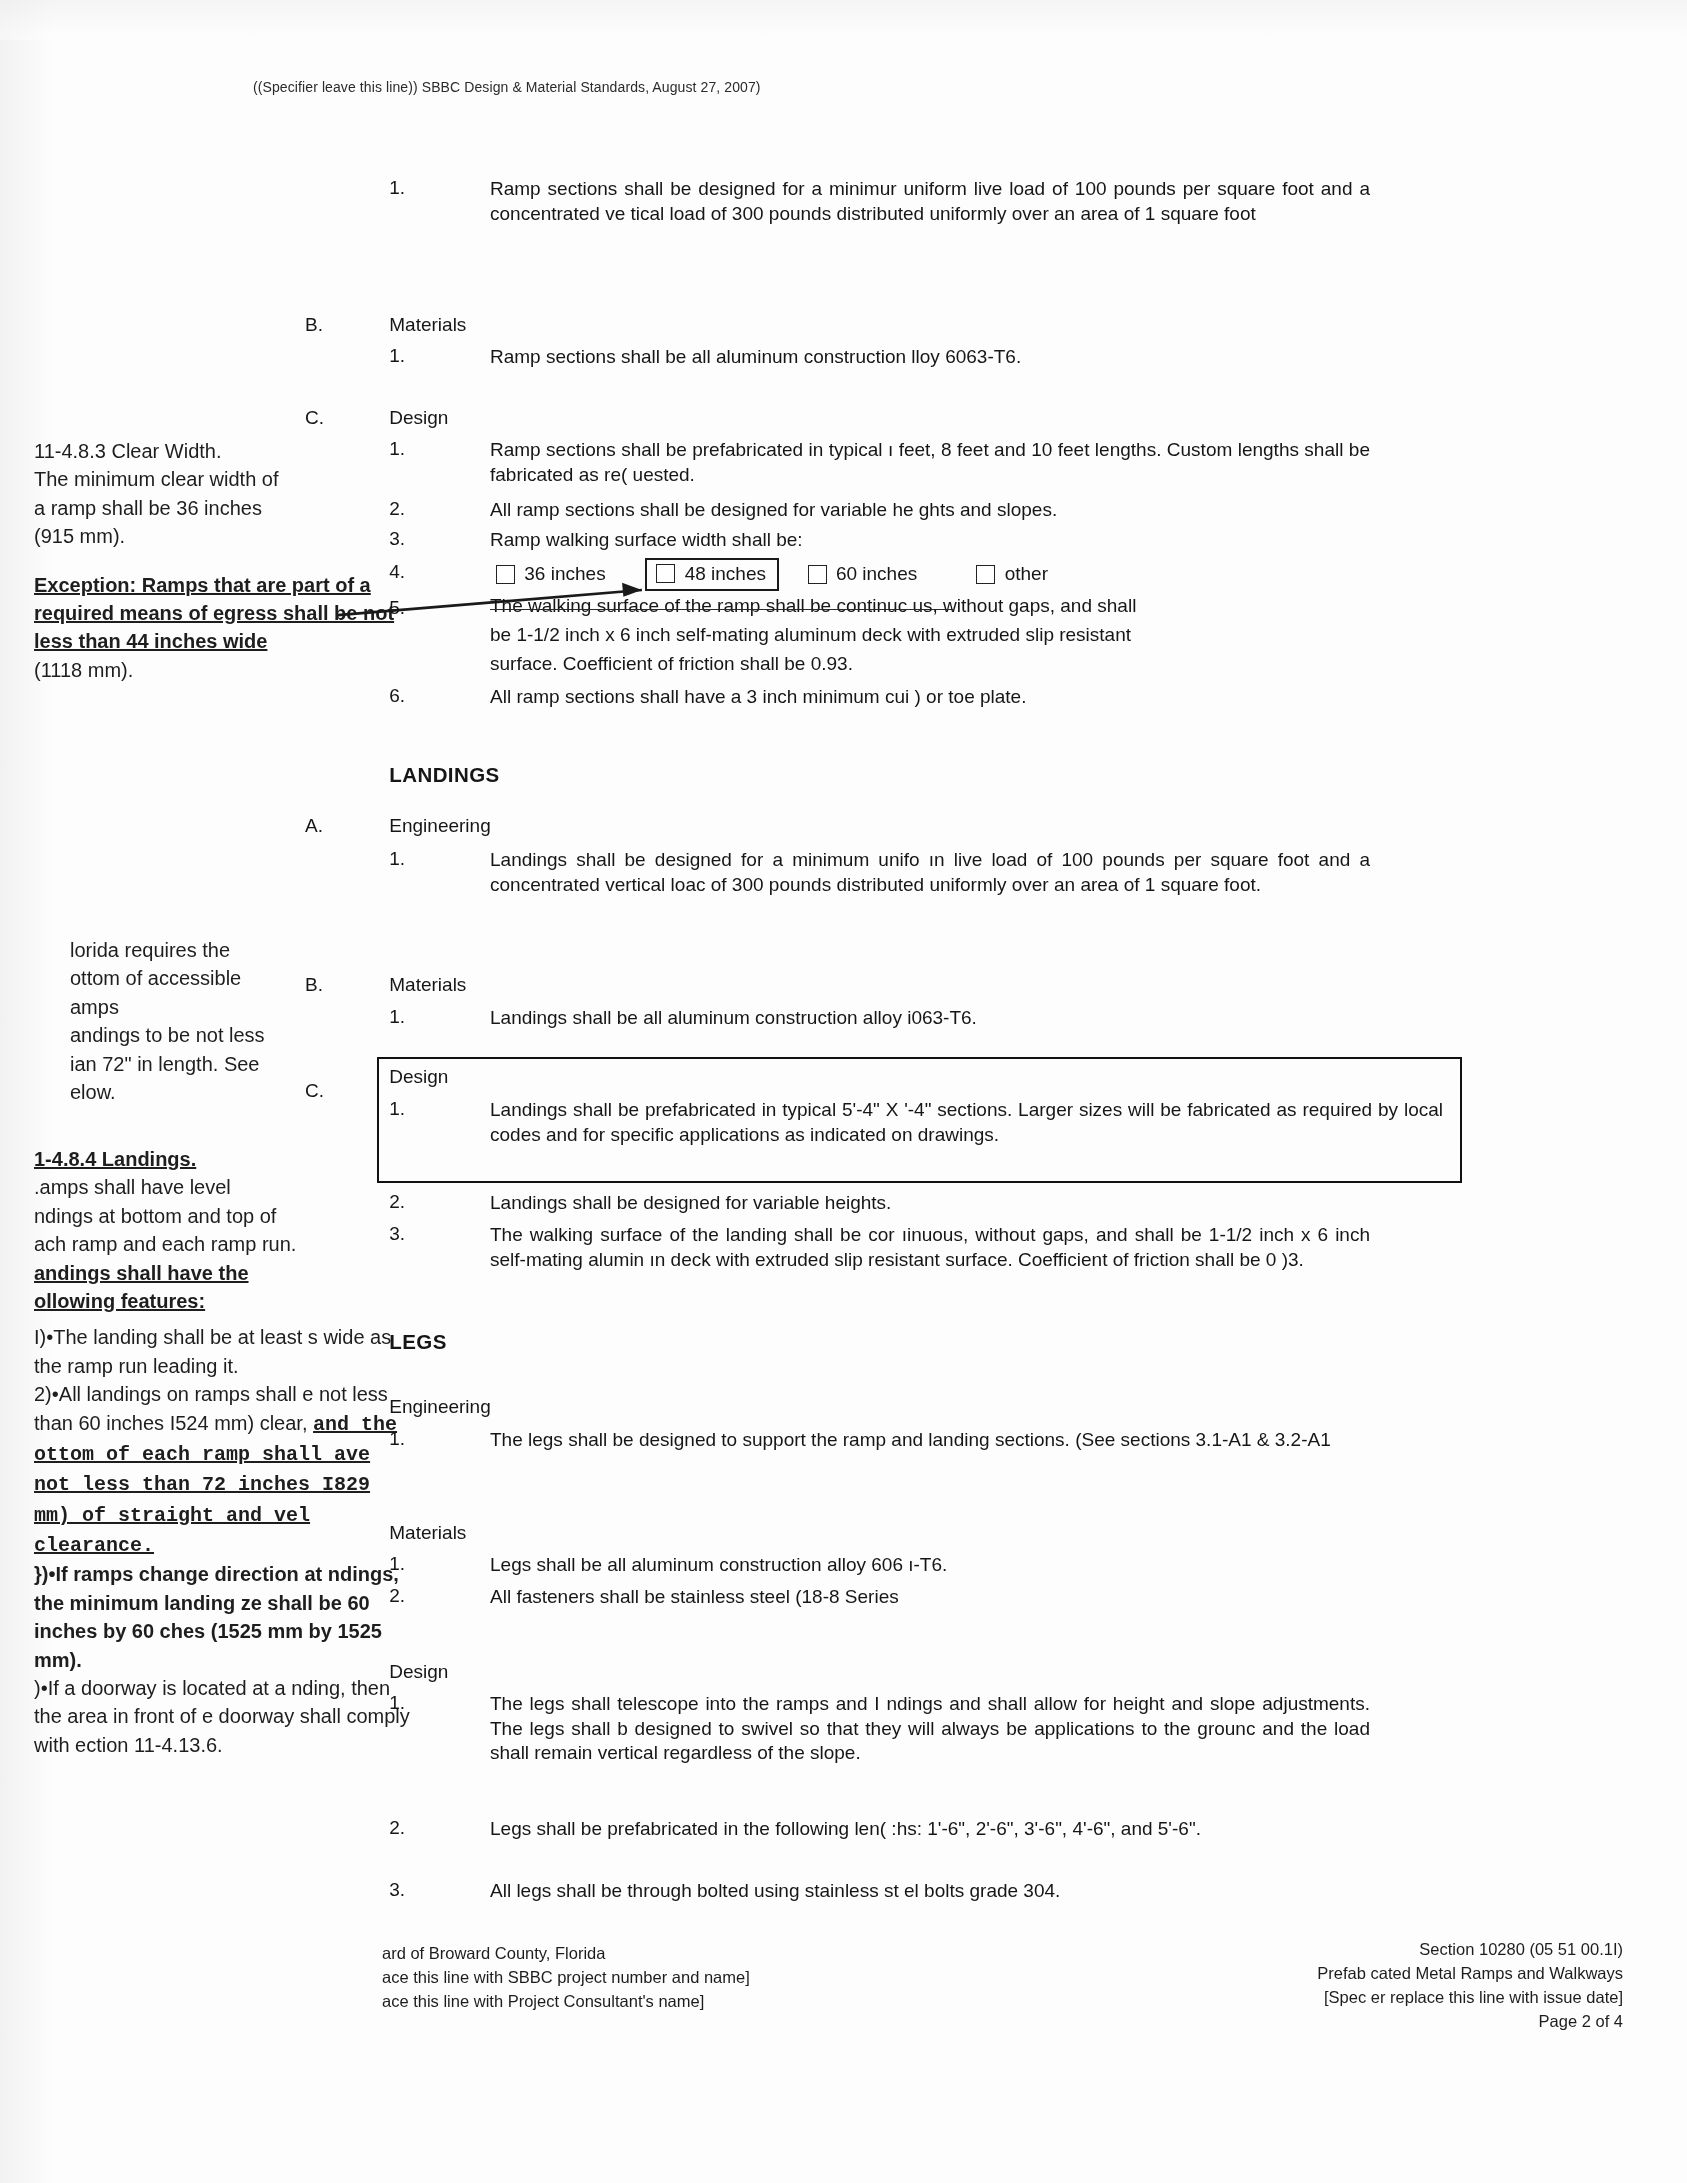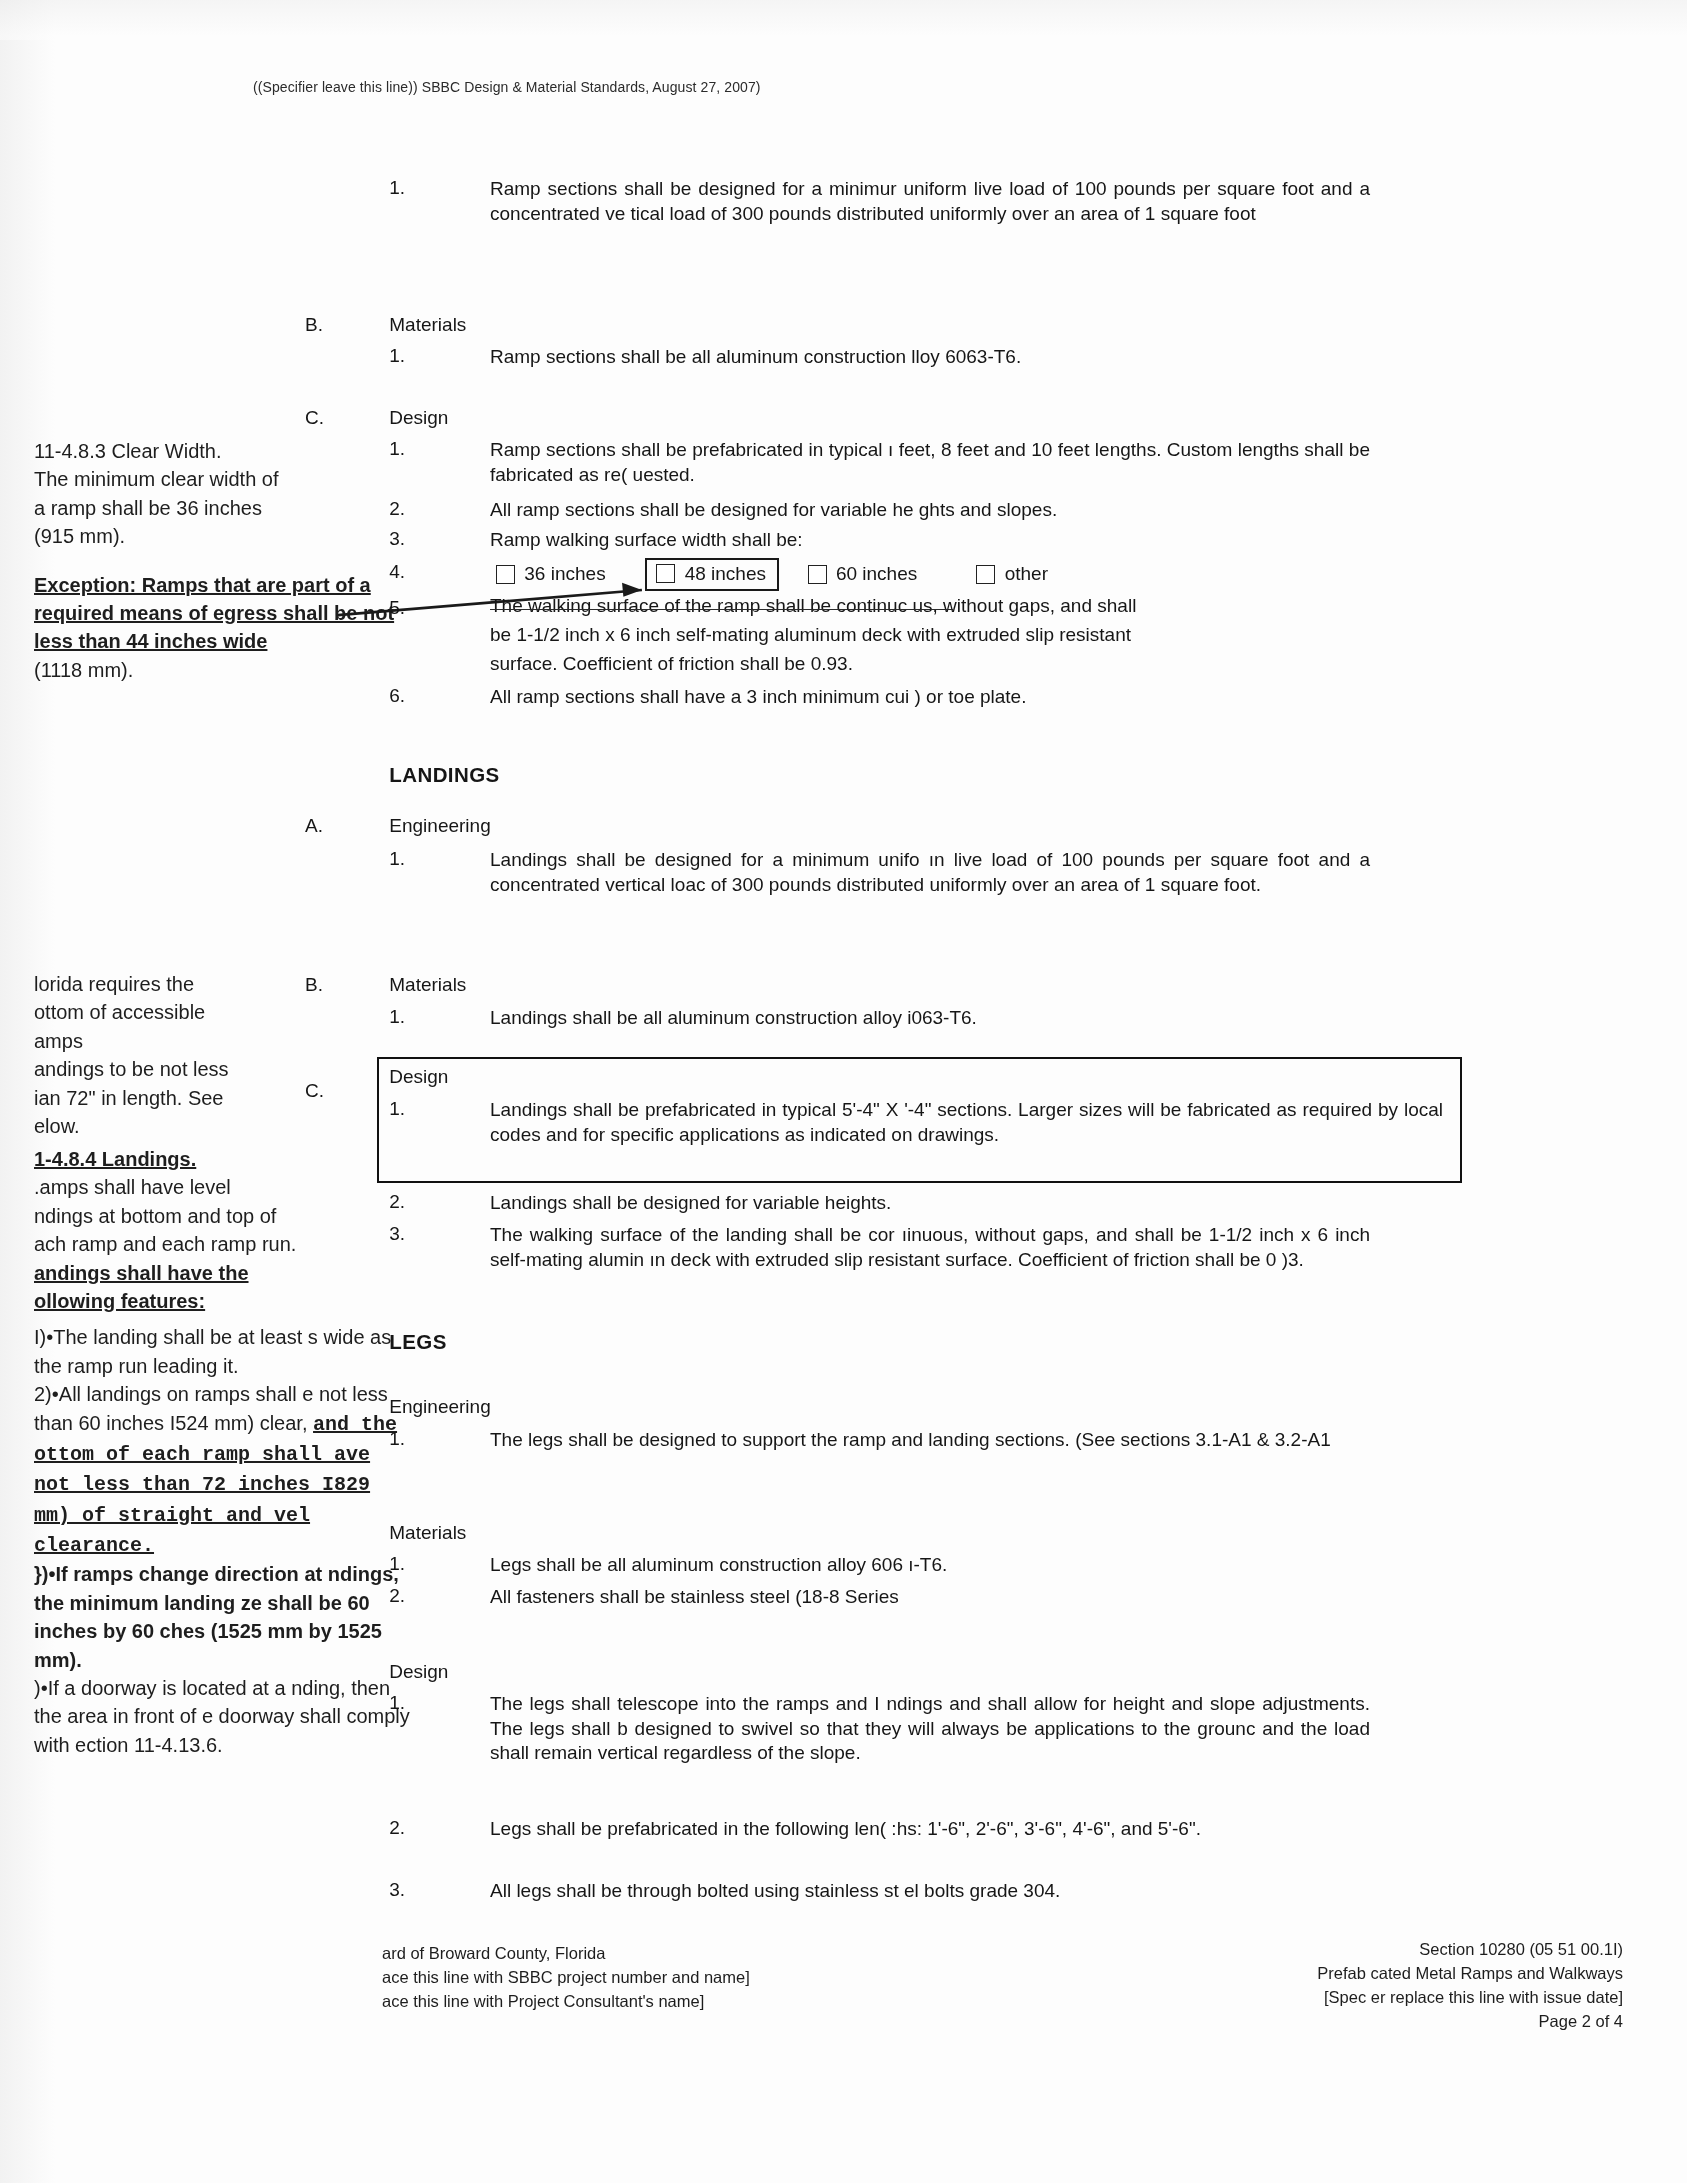--- a/index.html
+++ b/index.html
@@ -53,21 +53,21 @@
     left: 34px;
     width: 370px;
     font-size: 20px;
     line-height: 1.42;
     color: #1e1e1e;
   }
   .side p { margin: 0 0 0 0; }
   .u { text-decoration: underline; font-weight: bold; }
   .side-1 { top: 265px; }
   .side-2 { top: 437px; }
-  .side-3 { top: 970px; }
+  .side-3 { top: 936px; margin-left: 36px; }
   .side-4 { top: 1145px; }
 
   
   .main {
     position: absolute;
     left: 384px;
     top: 0;
     width: 1283px;
     font-size: 19px;
     color: #161616;

